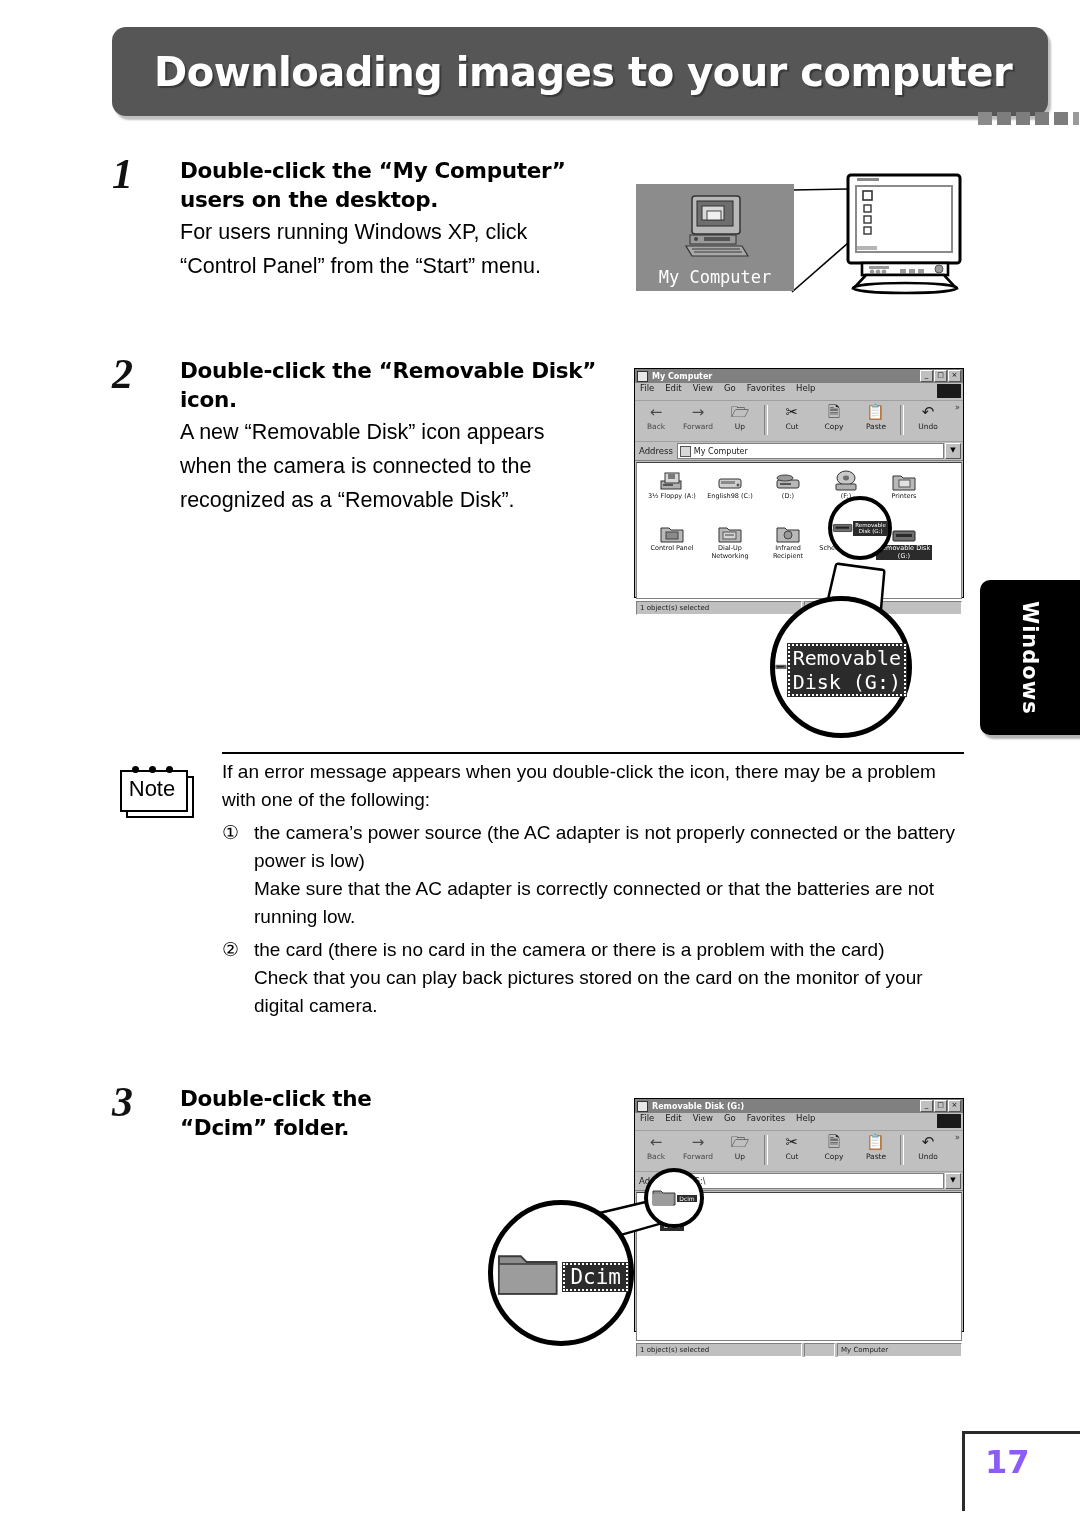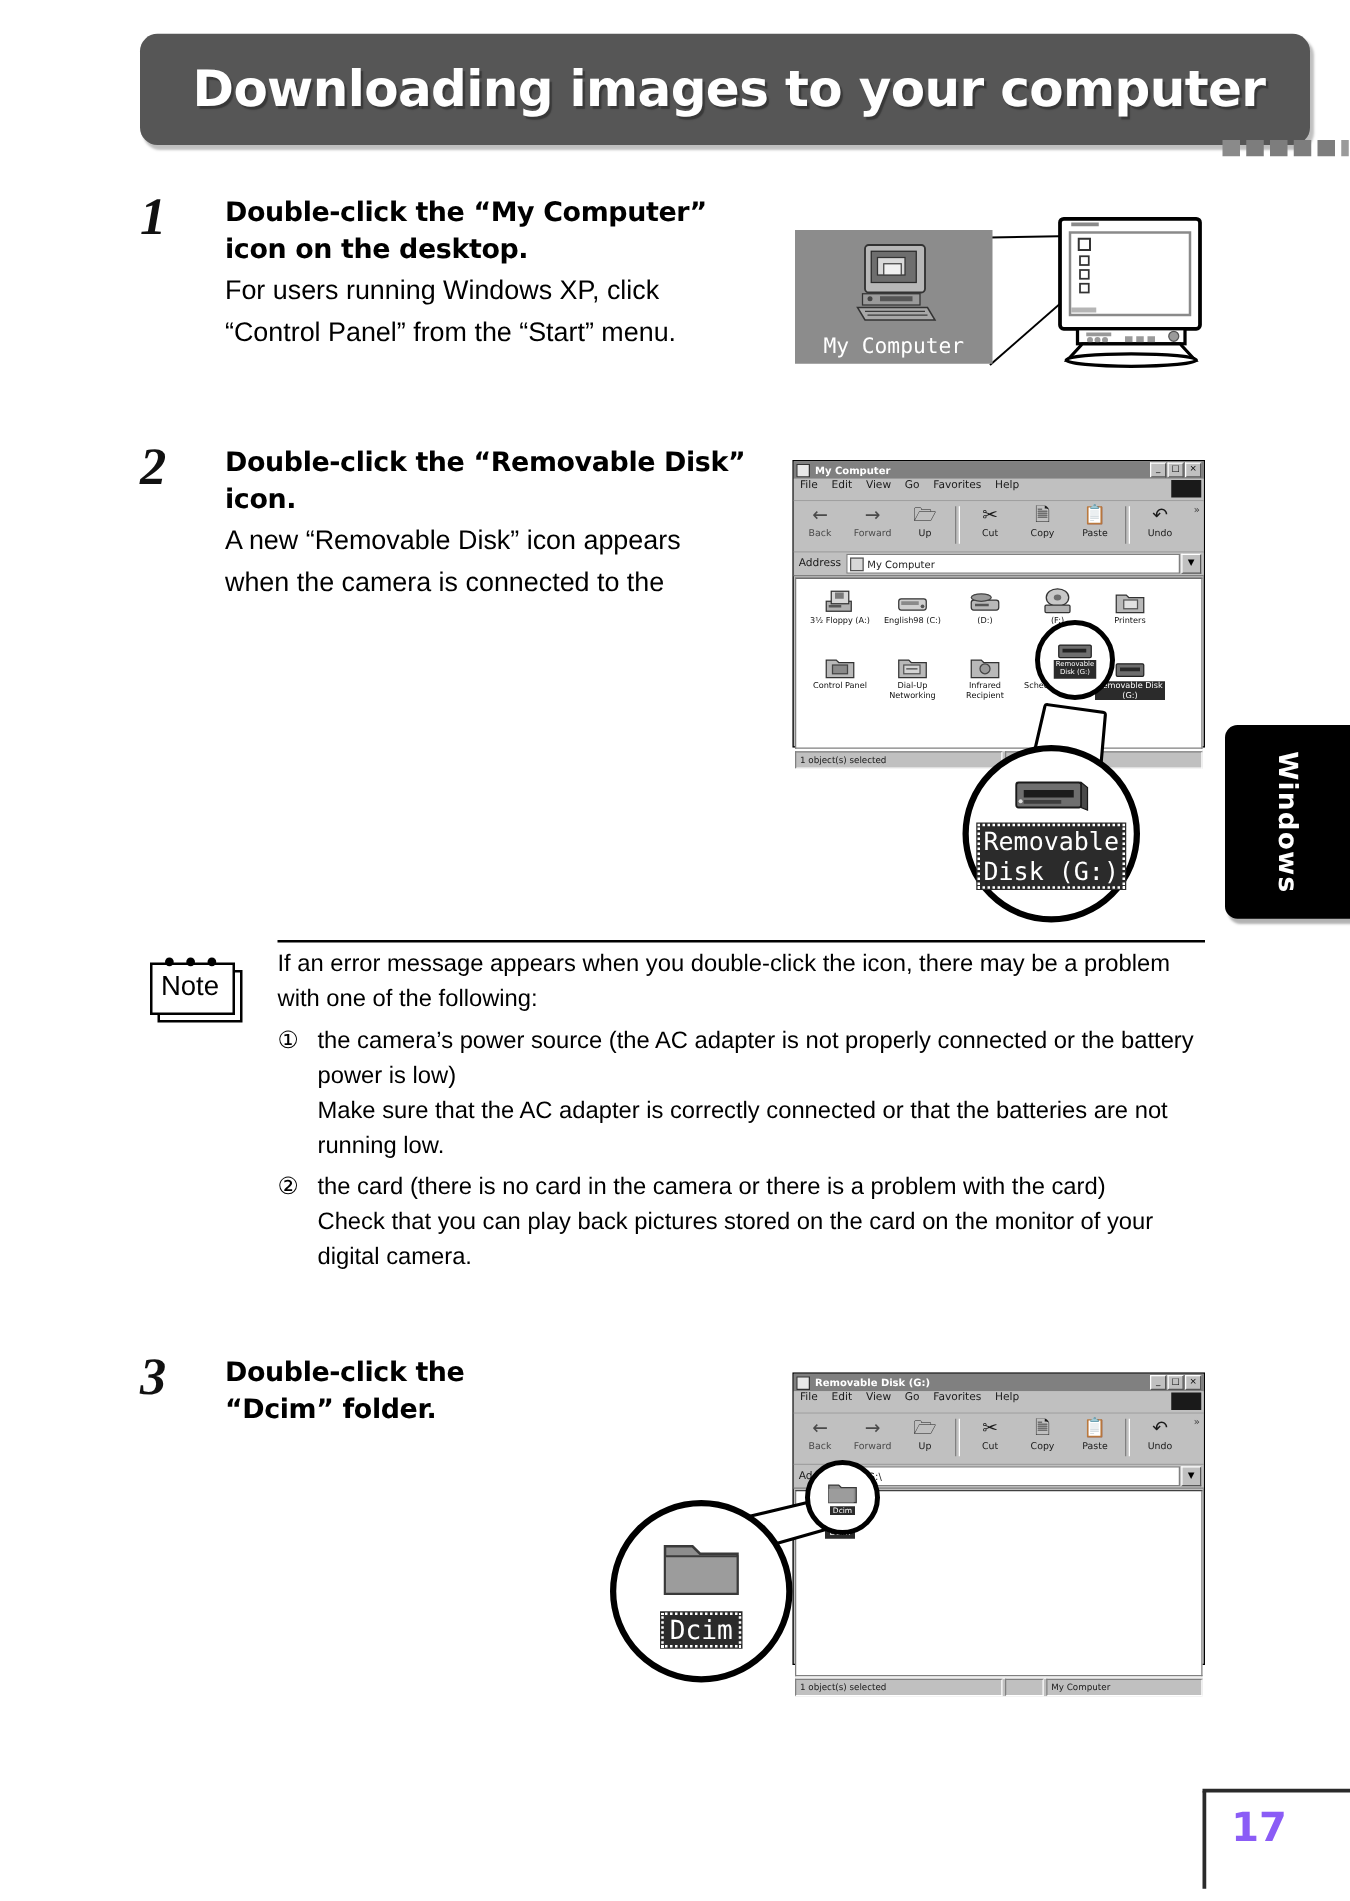--- a/index.html
+++ b/index.html
@@ -155,21 +155,21 @@
     height:12px;border:1px solid #808080;border-right-color:#fff;border-bottom-color:#fff;
     font-size:7px;display:flex;align-items:center;padding-left:3px;color:#1a1a1a;white-space:nowrap;
   }
   .sb-pane.grow{flex:1;margin-right:2px;}
   .sb-pane.small{width:26px;margin-right:2px;}
   .sb-pane.mid{width:120px;}
 
   
   .callout-circle{
     position:absolute;border-radius:50%;background:#fff;border:5px solid #000;
-    display:flex;flex-direction:column;align-items:center;justify-content:center;
+    display:flex;flex-direction:row;align-items:center;justify-content:center;
   }
   .zoom-tag{
     background:#2b2b2b;color:#fff;text-align:center;
     font-family:"DejaVu Sans Mono", monospace;
     outline:2px dotted #fff;outline-offset:-3px;
   }
 
   
   .side-tab{
     position:absolute;left:980px;top:580px;width:100px;height:155px;
@@ -226,21 +226,21 @@
       <div class="dash"></div>
     <div class="dash"></div>
       <div class="dash"></div>
       <div class="dash d6"></div>
   </div>
 
   <div class="step" id="step1">
     <div class="step-num">1</div>
     <div class="step-body">
       <div class="step-head">Double-click the “My Computer”</div>
-      <div class="step-head">icon on the desktop.</div>
+      <div class="step-head">users on the desktop.</div>
       <div class="step-sub">For users running Windows XP, click</div>
       <div class="step-sub">“Control Panel” from the “Start” menu.</div>
     </div>
   </div>
 
   <div class="illus1">
 
     <svg class="lead-line" viewBox="0 0 190 125">
       <polyline points="6,18 118,16 118,16" fill="none" stroke="#000" stroke-width="1.6"></polyline>
       <polyline points="6,120 118,22" fill="none" stroke="#000" stroke-width="1.6"></polyline>
@@ -289,20 +289,21 @@
     </svg>
   </div>
 
   <div class="step" id="step2">
     <div class="step-num">2</div>
     <div class="step-body">
       <div class="step-head">Double-click the “Removable Disk”</div>
       <div class="step-head">icon.</div>
       <div class="step-sub">A new “Removable Disk” icon appears</div>
       <div class="step-sub">when the camera is connected to the</div>
+      <div class="step-sub">recognized as a “Removable Disk”.</div>
     </div>
   </div>
 
   <div class="win" id="win-mycomputer">
     <div class="titlebar">
       <div class="tb-icon"></div>
       <div class="tb-text">My Computer</div>
       <div class="tb-btns">
         <div class="tb-btn">_</div>
         <div class="tb-btn">□</div>

